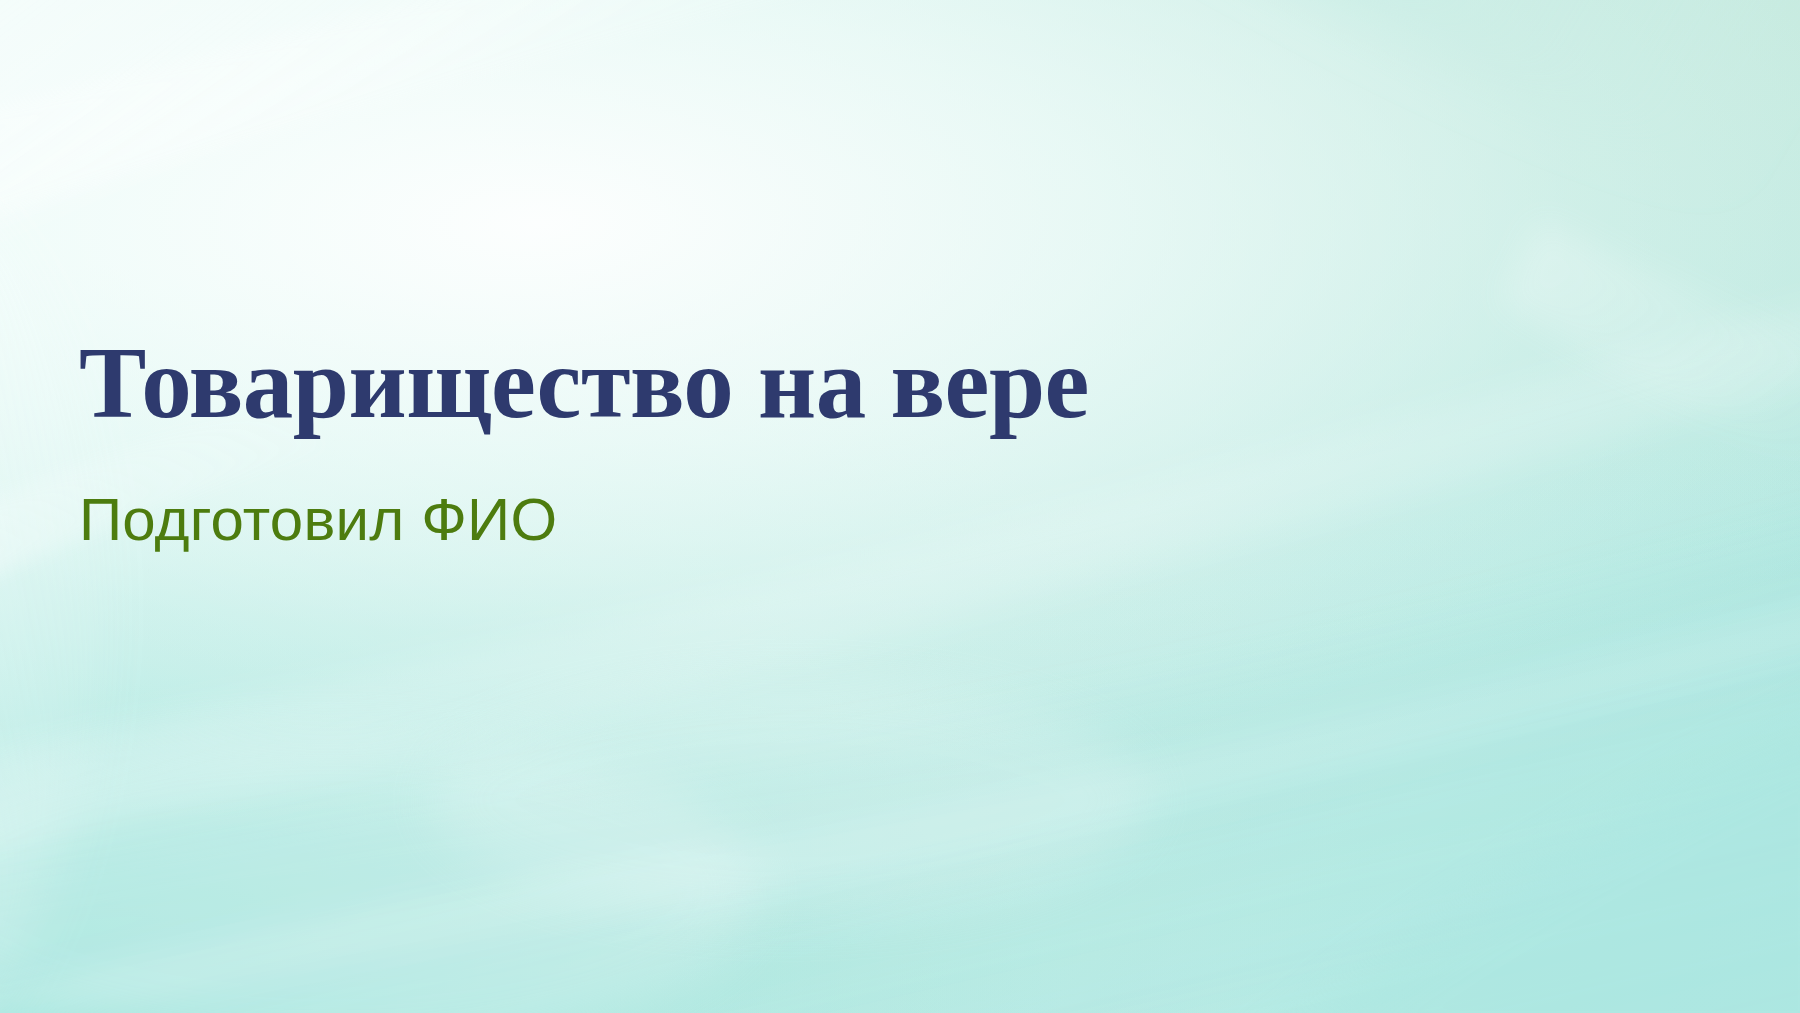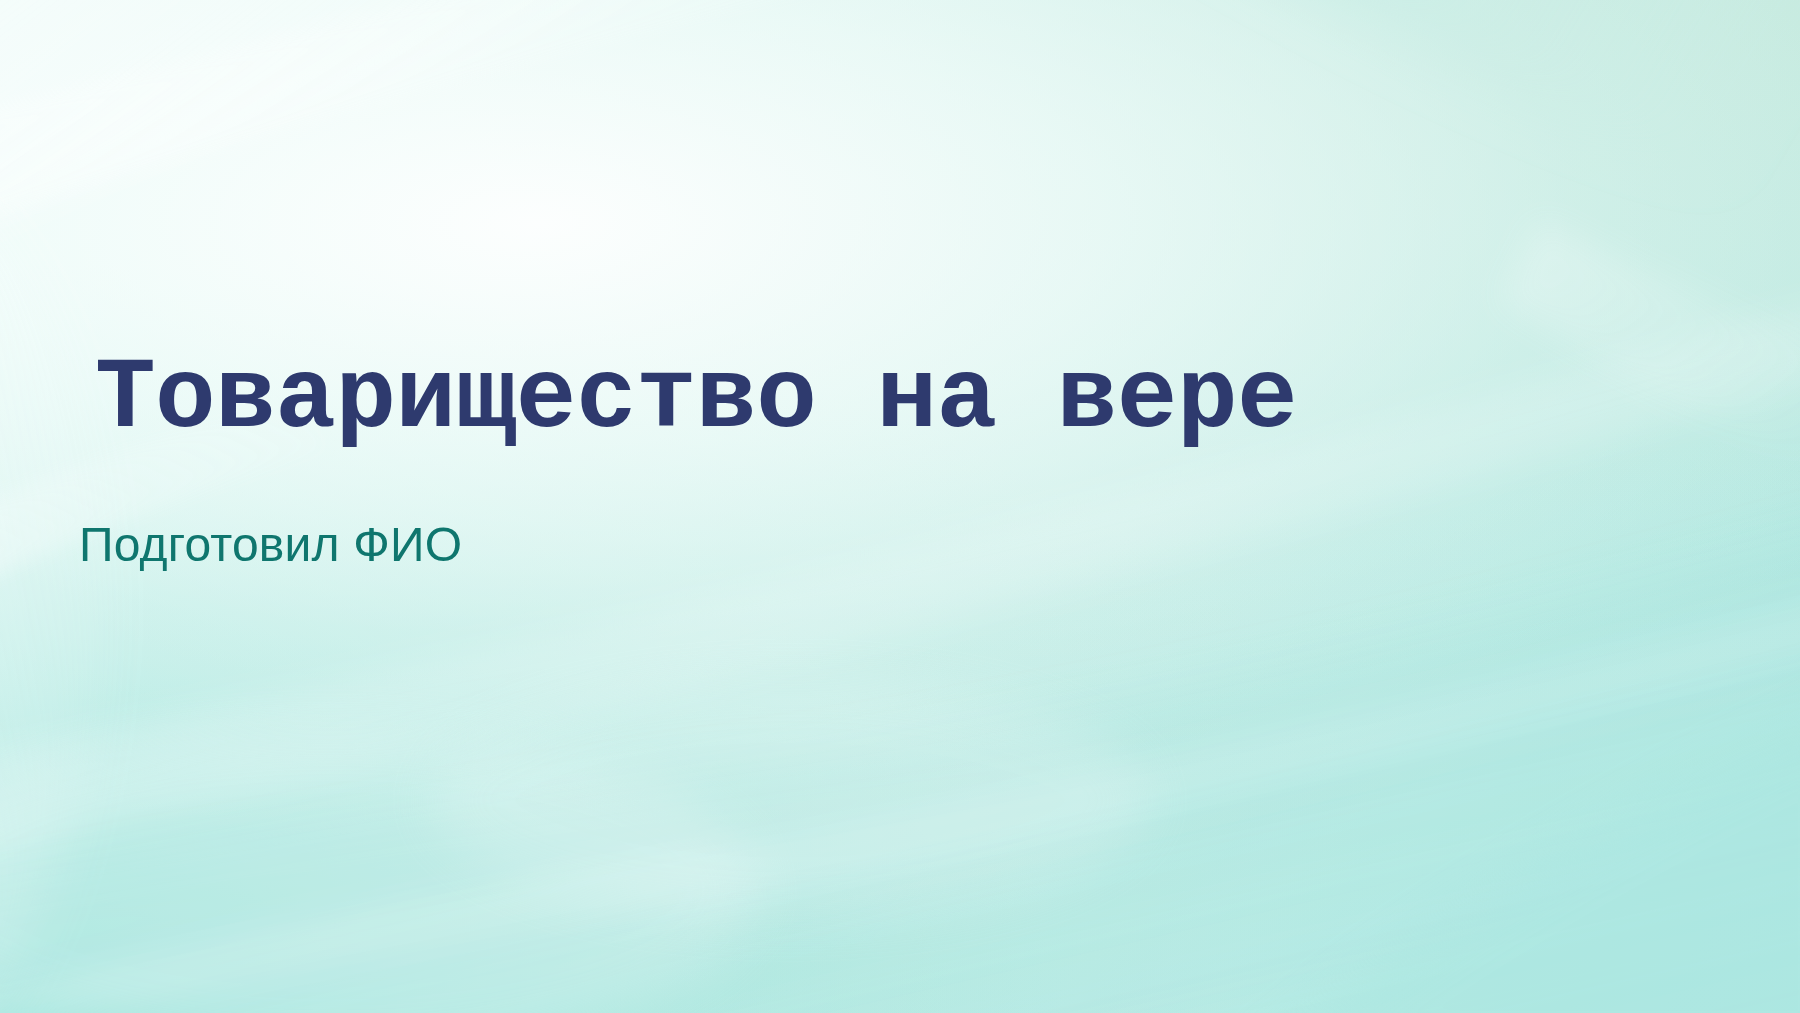--- a/index.html
+++ b/index.html
@@ -86,39 +86,39 @@
 
   
   .content {
     position: absolute;
     left: 79px;
     top: 330px;
     width: 1560px;
   }
 
   .slide-title {
-    margin: 16px;
-    font-family: Liberation Mono, monospace;
+    margin: 0;
+    font-family: Liberation Serif, serif;
     font-weight: 700;
     font-size: 101px;
     line-height: 1.06;
     letter-spacing: -0.5px;
     color: #2E3A6E;
     white-space: nowrap;
   }
 
   .slide-subtitle {
     margin: 0;
     padding-top: 48px;
     font-family: "Liberation Sans", "DejaVu Sans", sans-serif;
     font-weight: 400;
-    font-size: 48px;
+    font-size: 60px;
     line-height: 1.15;
     letter-spacing: 0.2px;
-    color: #0f766e;
+    color: #4d7c0f;
     white-space: nowrap;
   }
 </style>
 </head>
 <body>
 
 <div class="slide">
 
   <div class="bg-layer bg-base"></div>
   <div class="bg-layer bg-green-tr"></div>

